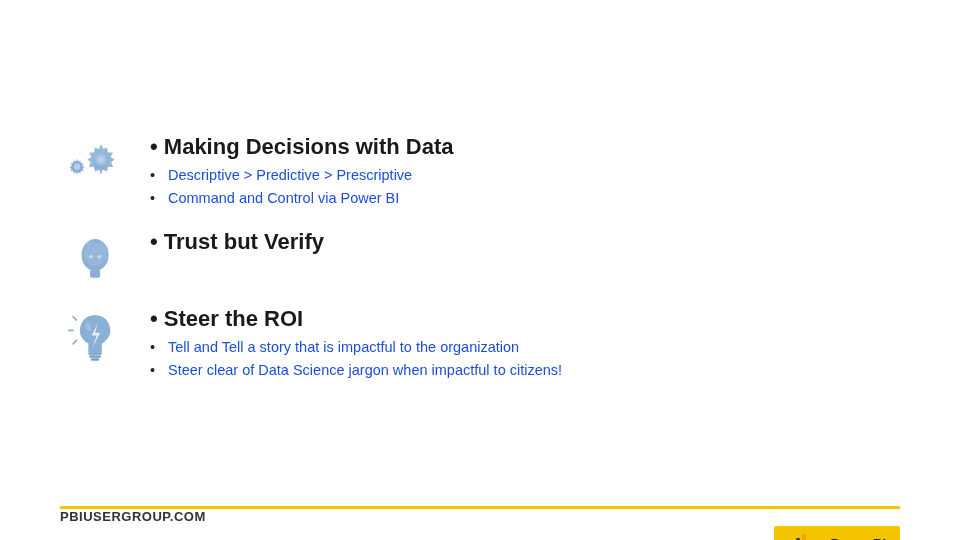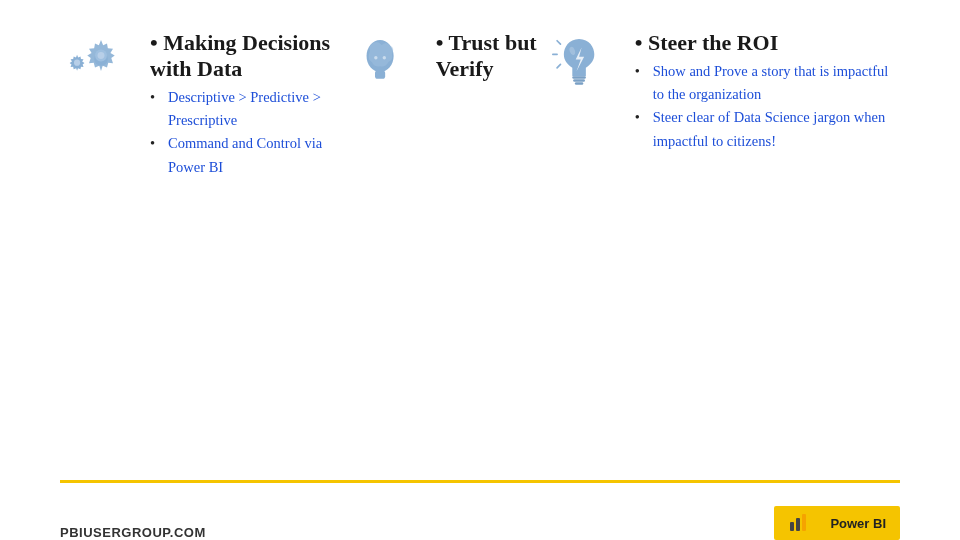--- a/index.html
+++ b/index.html
@@ -19,25 +19,24 @@
       background: #ffffff;
       display: flex;
       flex-direction: column;
       justify-content: space-between;
       padding: 30px 60px 0 60px;
     }
 
     .content {
       flex: 1;
       display: flex;
-      flex-direction: row;
+      flex-direction: column;
       justify-content: center;
-      gap: 6px;
+      gap: 18px;
       padding-bottom: 20px;
-      font-family: Liberation Serif, serif;
     }
 
     .section {
       display: flex;
       flex-direction: row;
       align-items: flex-start;
       gap: 20px;
     }
 
     .icon-col {
@@ -74,23 +73,23 @@
     }
 
     .bullet-list li::before {
       content: '•';
       position: absolute;
       left: 0;
       color: #222;
     }
 
     .footer {
-      height: 60px;
-      display: flex;
-      align-items: flex-end;
+      height: 34px;
+      display: flex;
+      align-items: flex-start;
       justify-content: space-between;
       border-top: 3px solid #f5c400;
       padding: 0 0;
       background: #fff;
     }
 
     .footer-logo {
       font-size: 13px;
       font-weight: 700;
       color: #333;
@@ -203,21 +202,21 @@
           <ellipse cx="24" cy="20" rx="3" ry="5" fill="white" opacity="0.2" transform="rotate(-20 24 20)"></ellipse>
 
           <line x1="10" y1="12" x2="6" y2="8" stroke="#8ab0d5" stroke-width="2" stroke-linecap="round"></line>
           <line x1="6" y1="24" x2="1" y2="24" stroke="#8ab0d5" stroke-width="2" stroke-linecap="round"></line>
           <line x1="10" y1="36" x2="6" y2="40" stroke="#8ab0d5" stroke-width="2" stroke-linecap="round"></line>
         </svg>
       </div>
       <div class="text-col">
         <div class="section-title">• Steer the ROI</div>
         <ul class="bullet-list">
-          <li>Show and Prove a story that is impactful to the organization</li>
+          <li>Tell and Tell a story that is impactful to the organization</li>
           <li>Steer clear of Data Science jargon when impactful to citizens!</li>
         </ul>
       </div>
     </div>
 
   </div>
 
   <div class="footer">
     <div class="footer-logo">PBIUSERGROUP.COM</div>
     <div class="powerbi-badge">

